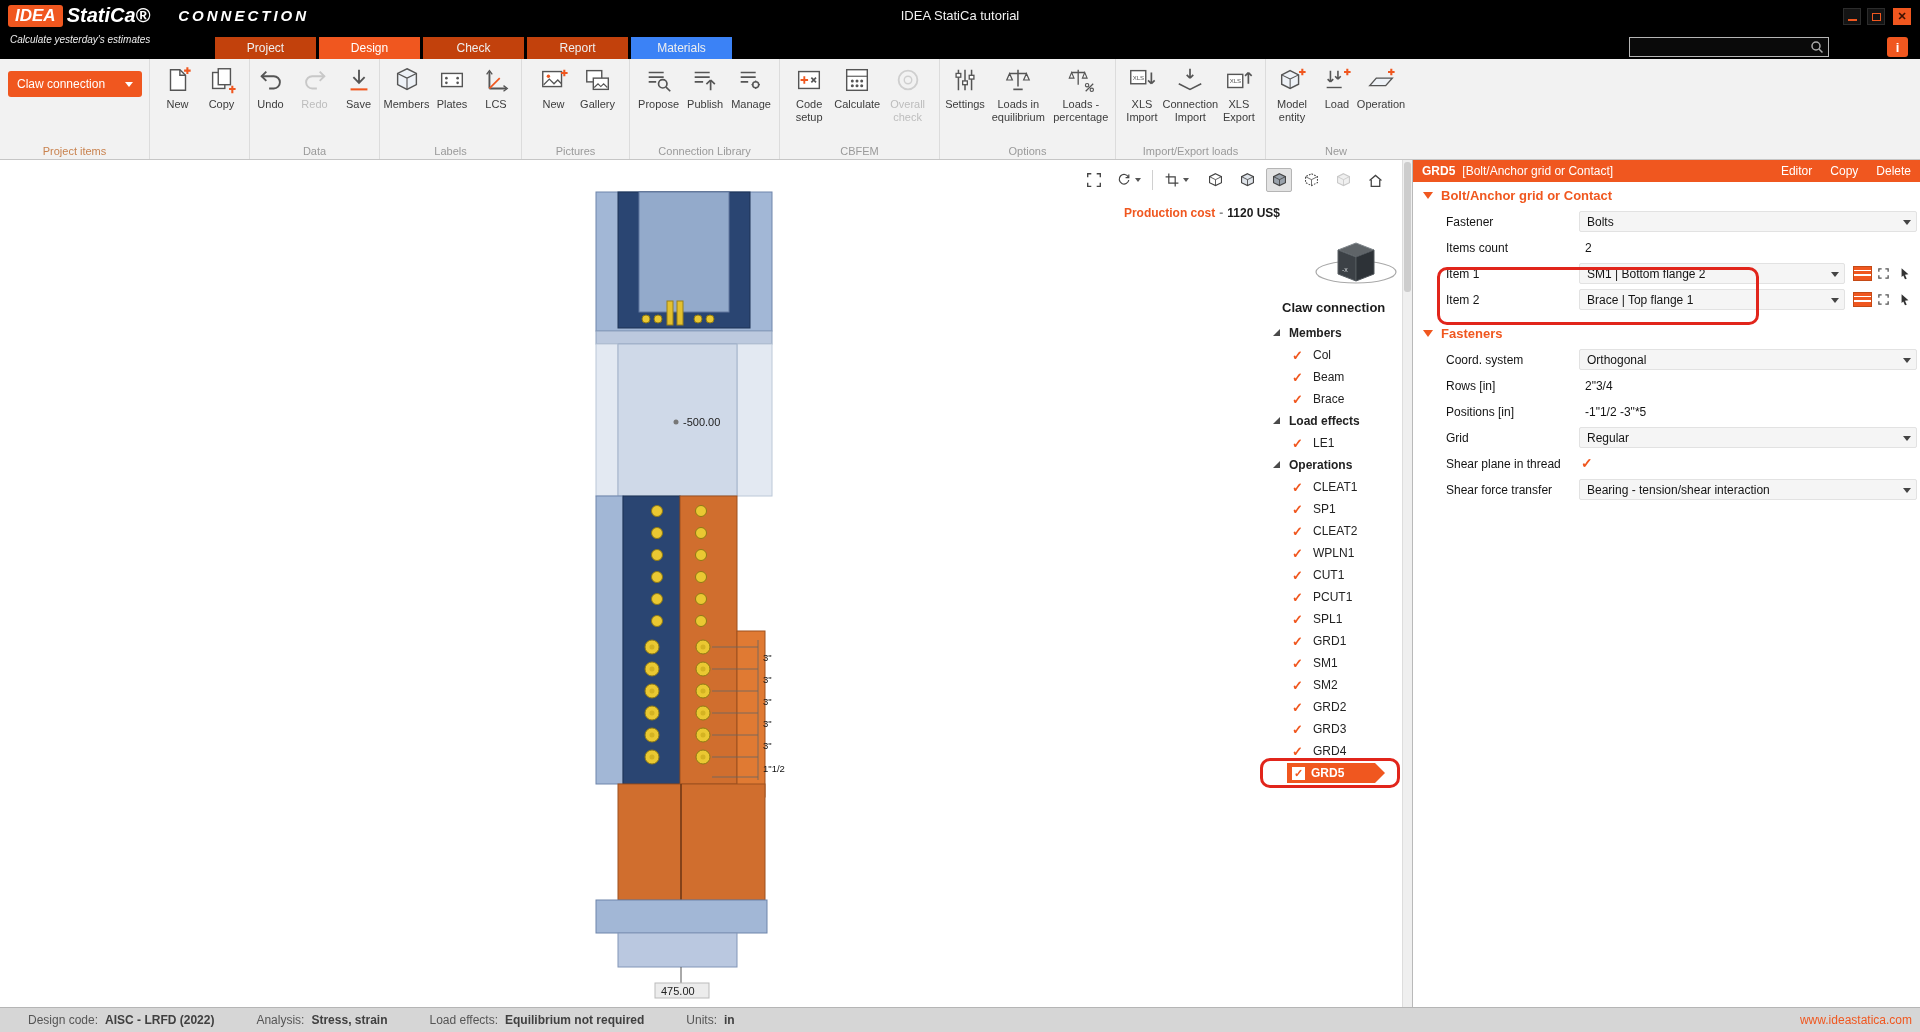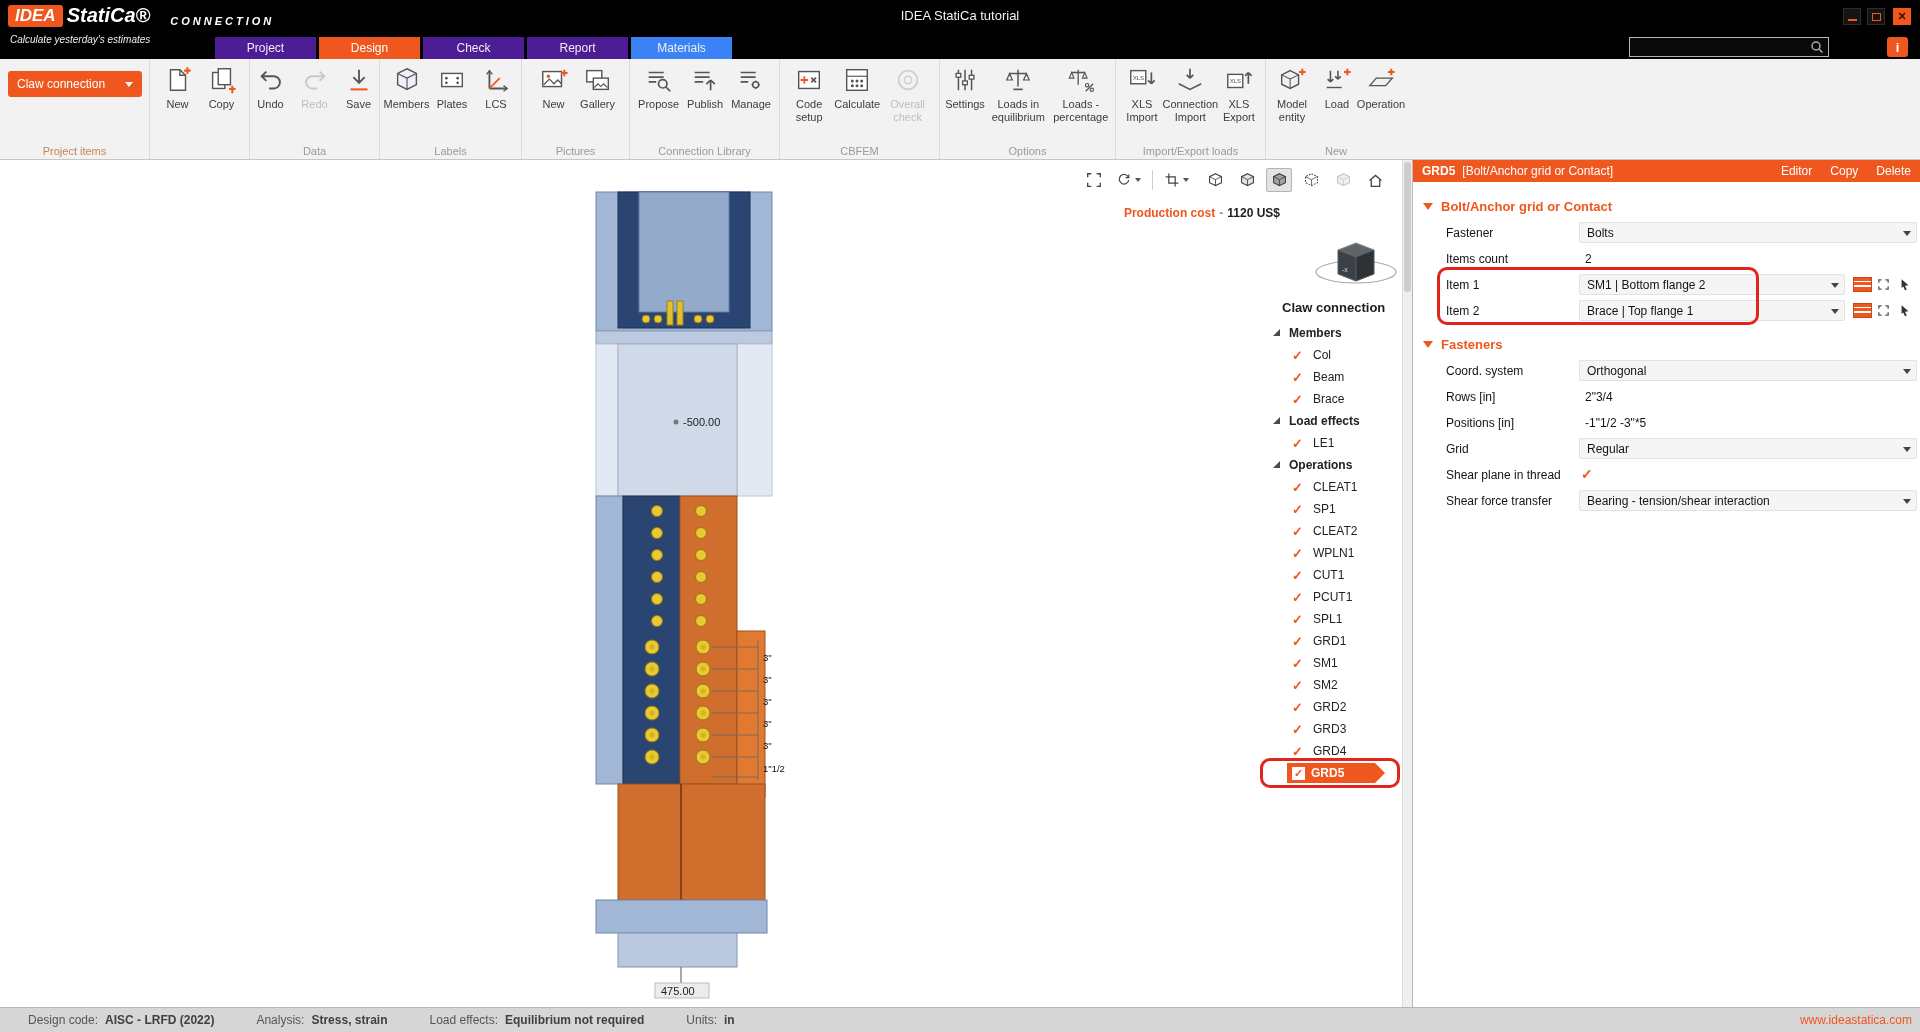--- a/index.html
+++ b/index.html
@@ -1,30 +1,30 @@
 <!DOCTYPE html>
 <html><head>
 <meta charset="utf-8">
 <style>
   *{margin:0;padding:0;box-sizing:border-box}
   html,body{width:1920px;height:1032px;overflow:hidden;font-family:"Liberation Sans",sans-serif;background:#fff}
   
   .header{position:absolute;left:0;top:0;width:1920px;height:59px;background:#000;color:#fff}
-  .logo-area{position:absolute;left:8px;top:4px;display:flex;align-items:flex-end}
+  .logo-area{position:absolute;left:8px;top:4px;display:flex;align-items:center}
   .logo-idea{background:#f0571f;color:#fff;font-weight:bold;font-style:italic;font-size:17px;padding:1px 7px;border-radius:3px}
   .logo-statica{font-weight:bold;font-style:italic;font-size:20px;margin-left:4px}
-  .product{font-weight:bold;font-style:italic;font-size:11px;letter-spacing:3px;margin-left:20px}
+  .product{font-weight:bold;font-style:italic;font-size:15px;letter-spacing:3px;margin-left:28px}
   .tagline{position:absolute;left:10px;top:34px;font-size:10px;font-style:italic;color:#eee}
   .win-title{position:absolute;left:0;right:0;top:8px;text-align:center;font-size:13px;color:#f2f2f2}
   .win-btn{position:absolute;top:8px;width:18px;height:17px;background:#141414;border:1px solid #2c2c2c;display:flex;align-items:center;justify-content:center;cursor:pointer}
   .win-btn.close{background:#f0571f;border-color:#f0571f;color:#3c1202;font-size:11px;font-weight:bold}
   .min-glyph{width:9px;height:2px;background:#f0571f;margin-top:7px}
   .max-glyph{width:9px;height:8px;border:1.5px solid #f0571f}
   .tabs{position:absolute;left:215px;bottom:0;display:flex;gap:3px}
-  .tab{width:101px;height:22px;line-height:22px;text-align:center;font-size:12px;color:#efefef;background:#4c1d95;cursor:pointer}
+  .tab{width:101px;height:22px;line-height:22px;text-align:center;font-size:12px;color:#efefef;background:#c2410c;cursor:pointer}
   .tab.active{background:#f0571f;color:#fff}
   .tab.materials{background:#3b82f6}
   .search-box{position:absolute;left:1629px;top:37px;width:200px;height:20px;background:#0a0a0a;border:1px solid #b5b5b5;display:flex;align-items:center}
   .search-box input{flex:1;background:transparent;border:none;outline:none;color:#eee;font-size:12px;padding:0 6px;font-family:"Liberation Sans",sans-serif}
   .info-btn{position:absolute;left:1887px;top:37px;width:21px;height:20px;background:#f0571f;border-radius:3px;color:#fff;font-weight:bold;font-size:13px;display:flex;align-items:center;justify-content:center;cursor:pointer}
   
   .ribbon{position:absolute;left:0;top:59px;width:1920px;height:101px;background:#f2f2f2;border-bottom:1px solid #c6c6c6;display:flex}
   .rgroup{position:relative;border-right:1px solid #dcdcdc;display:flex;justify-content:center;align-items:flex-start;gap:2px;padding:5px 4px 17px}
   .rlabel{position:absolute;bottom:2px;left:0;right:0;text-align:center;font-size:11px;color:#9a9a9a;white-space:nowrap}
   .rlabel.orange{color:#c9824e}
@@ -60,21 +60,21 @@
   .grd5-label{color:#fff;font-weight:bold;font-size:12px}
   .vscroll{position:absolute;left:1402px;top:160px;width:10px;height:847px;background:#efefef;border-left:1px solid #ddd}
   .vscroll .thumb{position:absolute;left:1px;top:2px;width:7px;height:130px;background:#cdcdcd;border-radius:3px}
   
   .panel{position:absolute;left:1412px;top:160px;width:508px;height:847px;background:#fff;border-left:1px solid #b9b9b9}
   .p-header{height:22px;background:#f0571f;color:#fff;display:flex;align-items:center;padding:0 9px;font-size:12px}
   .p-header .pname{font-weight:bold;margin-right:7px}
   .p-header .ptype{flex:1}
   .p-header .pbtn{margin-left:18px;cursor:pointer;font-weight:bold}
   .p-header .pbtn.light{font-weight:normal}
-  .p-section{position:relative;height:26px;margin-top:12px}
+  .p-section{position:relative;height:26px;margin-top:1px}
   .p-section .tri{position:absolute;left:10px;top:9px;width:0;height:0;border-left:5px solid transparent;border-right:5px solid transparent;border-top:7px solid #f0571f}
   .p-section .stitle{position:absolute;left:28px;top:5px;color:#f0571f;font-weight:bold;font-size:13px}
   .prow{position:relative;height:26px}
   .plabel{position:absolute;left:33px;top:6px;font-size:12px;color:#141414;white-space:nowrap}
   .pvalue{position:absolute;left:166px;top:2px;height:21px;background:#f5f5f5;border:1px solid #e2e2e2;border-radius:2px;font-size:12px;color:#141414;display:flex;align-items:center;padding:0 7px;cursor:pointer}
   .pvalue.full{width:338px}
   .pvalue.item{width:266px}
   .pvalue.type{width:311px}
   .pcaret{position:absolute;right:5px;top:8px;width:0;height:0;border-left:4px solid transparent;border-right:4px solid transparent;border-top:5px solid #444}
   .ptext{position:absolute;left:172px;top:6px;font-size:12px;color:#141414}

